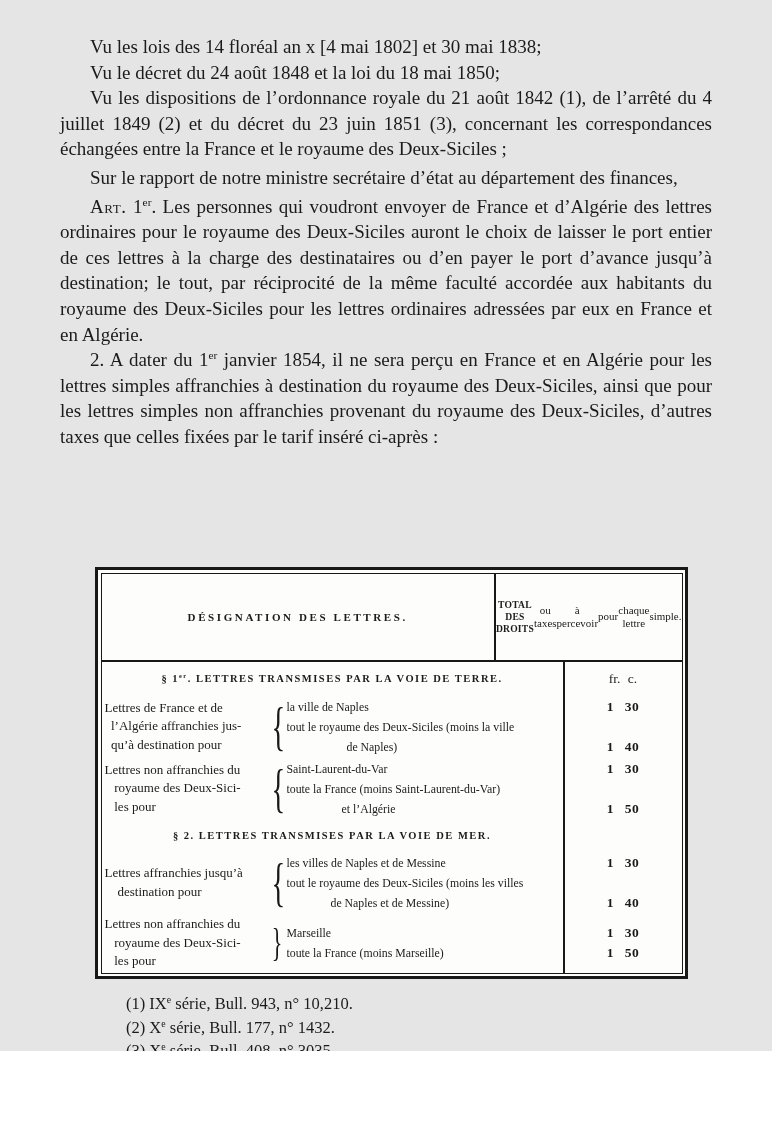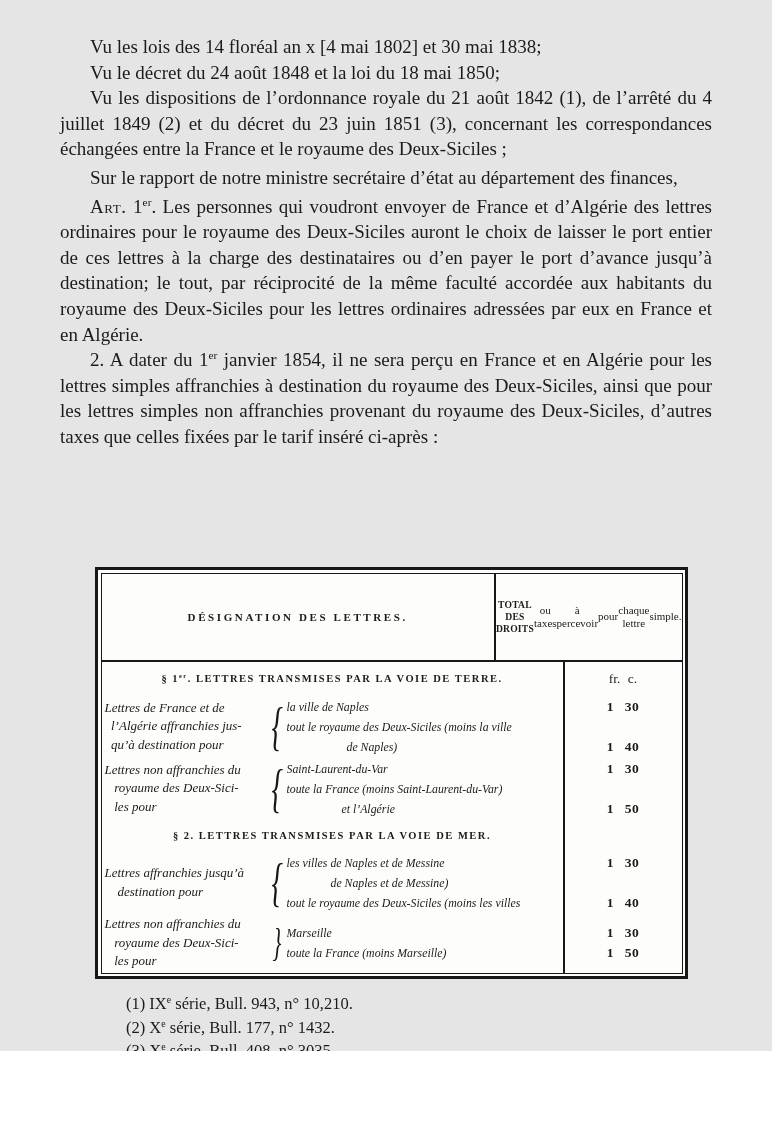--- a/index.html
+++ b/index.html
@@ -37,21 +37,21 @@
   }
   .t-header .t-right{border-bottom:2px solid #181818;text-align:center;padding:1px 0;}
   .hl{font-size:11px;line-height:13px;}
   .hl0{font-weight:bold;font-size:9.6px;line-height:12px;letter-spacing:0.2px;}
   
   .sec-row{height:34px;}
   .sec-row .t-left{display:flex;align-items:center;justify-content:center;}
   .sec-text{font-weight:bold;font-size:10.5px;letter-spacing:1.5px;white-space:nowrap;}
   .unit{font-size:13.5px;word-spacing:4px;}
   
-  .g-row .t-left{display:flex;align-items:center;padding-left:3px;font-style:italic;}
+  .g-row .t-left{display:flex;align-items:center;padding-left:3px;}
   .r1{height:62px;}.r2{height:62px;}.r3{height:62px;}.r4{flex:1;}
   .g-label{width:162px;font-size:13px;line-height:18.5px;white-space:pre-wrap;}
   .g-brace{
     width:20px;text-align:center;font-size:52px;font-weight:400;
     transform:scaleX(0.55);line-height:0;flex-shrink:0;color:#181818;
   }
   .g-brace.small{font-size:40px;}
   .g-lines{flex:1;display:flex;flex-direction:column;justify-content:center;min-width:0;}
   .g-line{display:flex;align-items:baseline;font-size:11.8px;line-height:20px;height:20px;
           padding-right:5px;white-space:nowrap;overflow:hidden;}
@@ -177,26 +177,26 @@
       <div class="t-row g-row r3">
         <div class="t-left">
           <div class="g-label">Lettres affranchies jusqu’à
     destination pour</div>
           <div class="g-brace">{</div>
           <div class="g-lines">
             <div class="g-line">
                 <span>les villes de Naples et de Messine</span>
                 <span class="ld"></span>
               </div>
+            <div class="g-line">
+                <span>tout le royaume des Deux-Siciles (moins les villes</span>
+              </div>
             <div class="g-line ind44">
                 <span>de Naples et de Messine)</span>
                 <span class="ld"></span>
-              </div>
-            <div class="g-line">
-                <span>tout le royaume des Deux-Siciles (moins les villes</span>
               </div>
           </div>
         </div>
         <div class="t-right">
           <div class="p-lines">
             <div class="p-line">1 30</div>
             <div class="p-line"></div>
             <div class="p-line">1 40</div>
           </div>
         </div>

